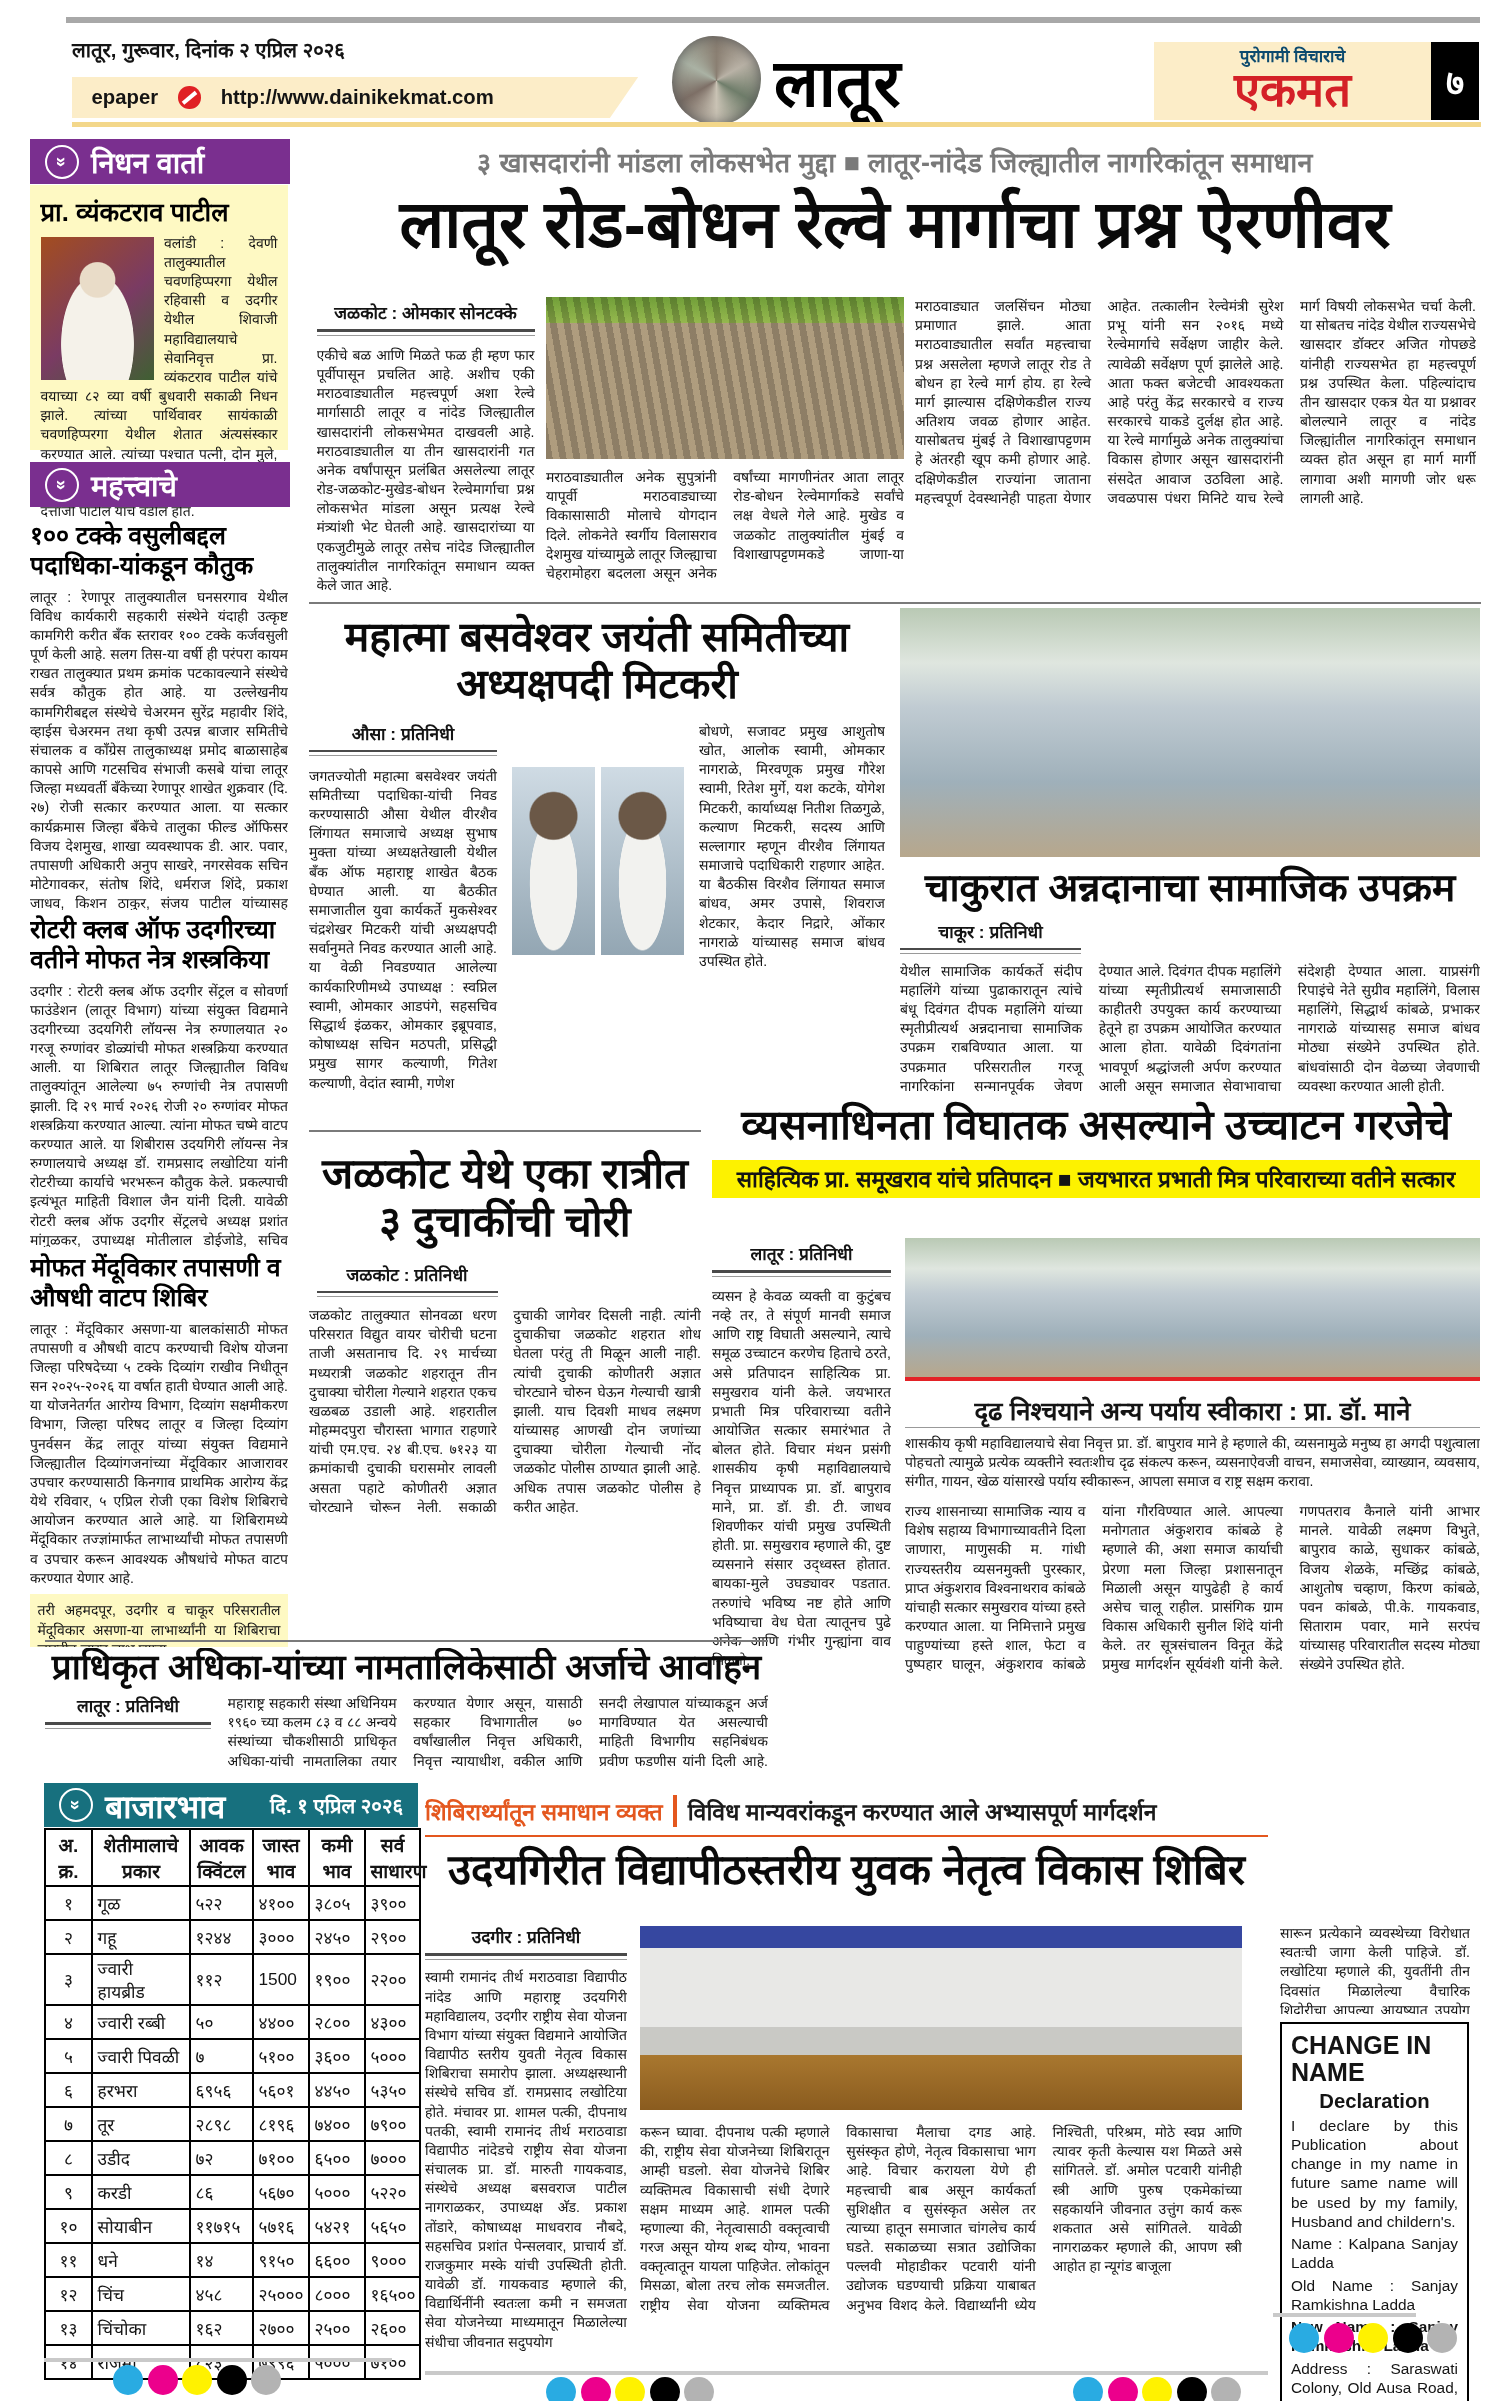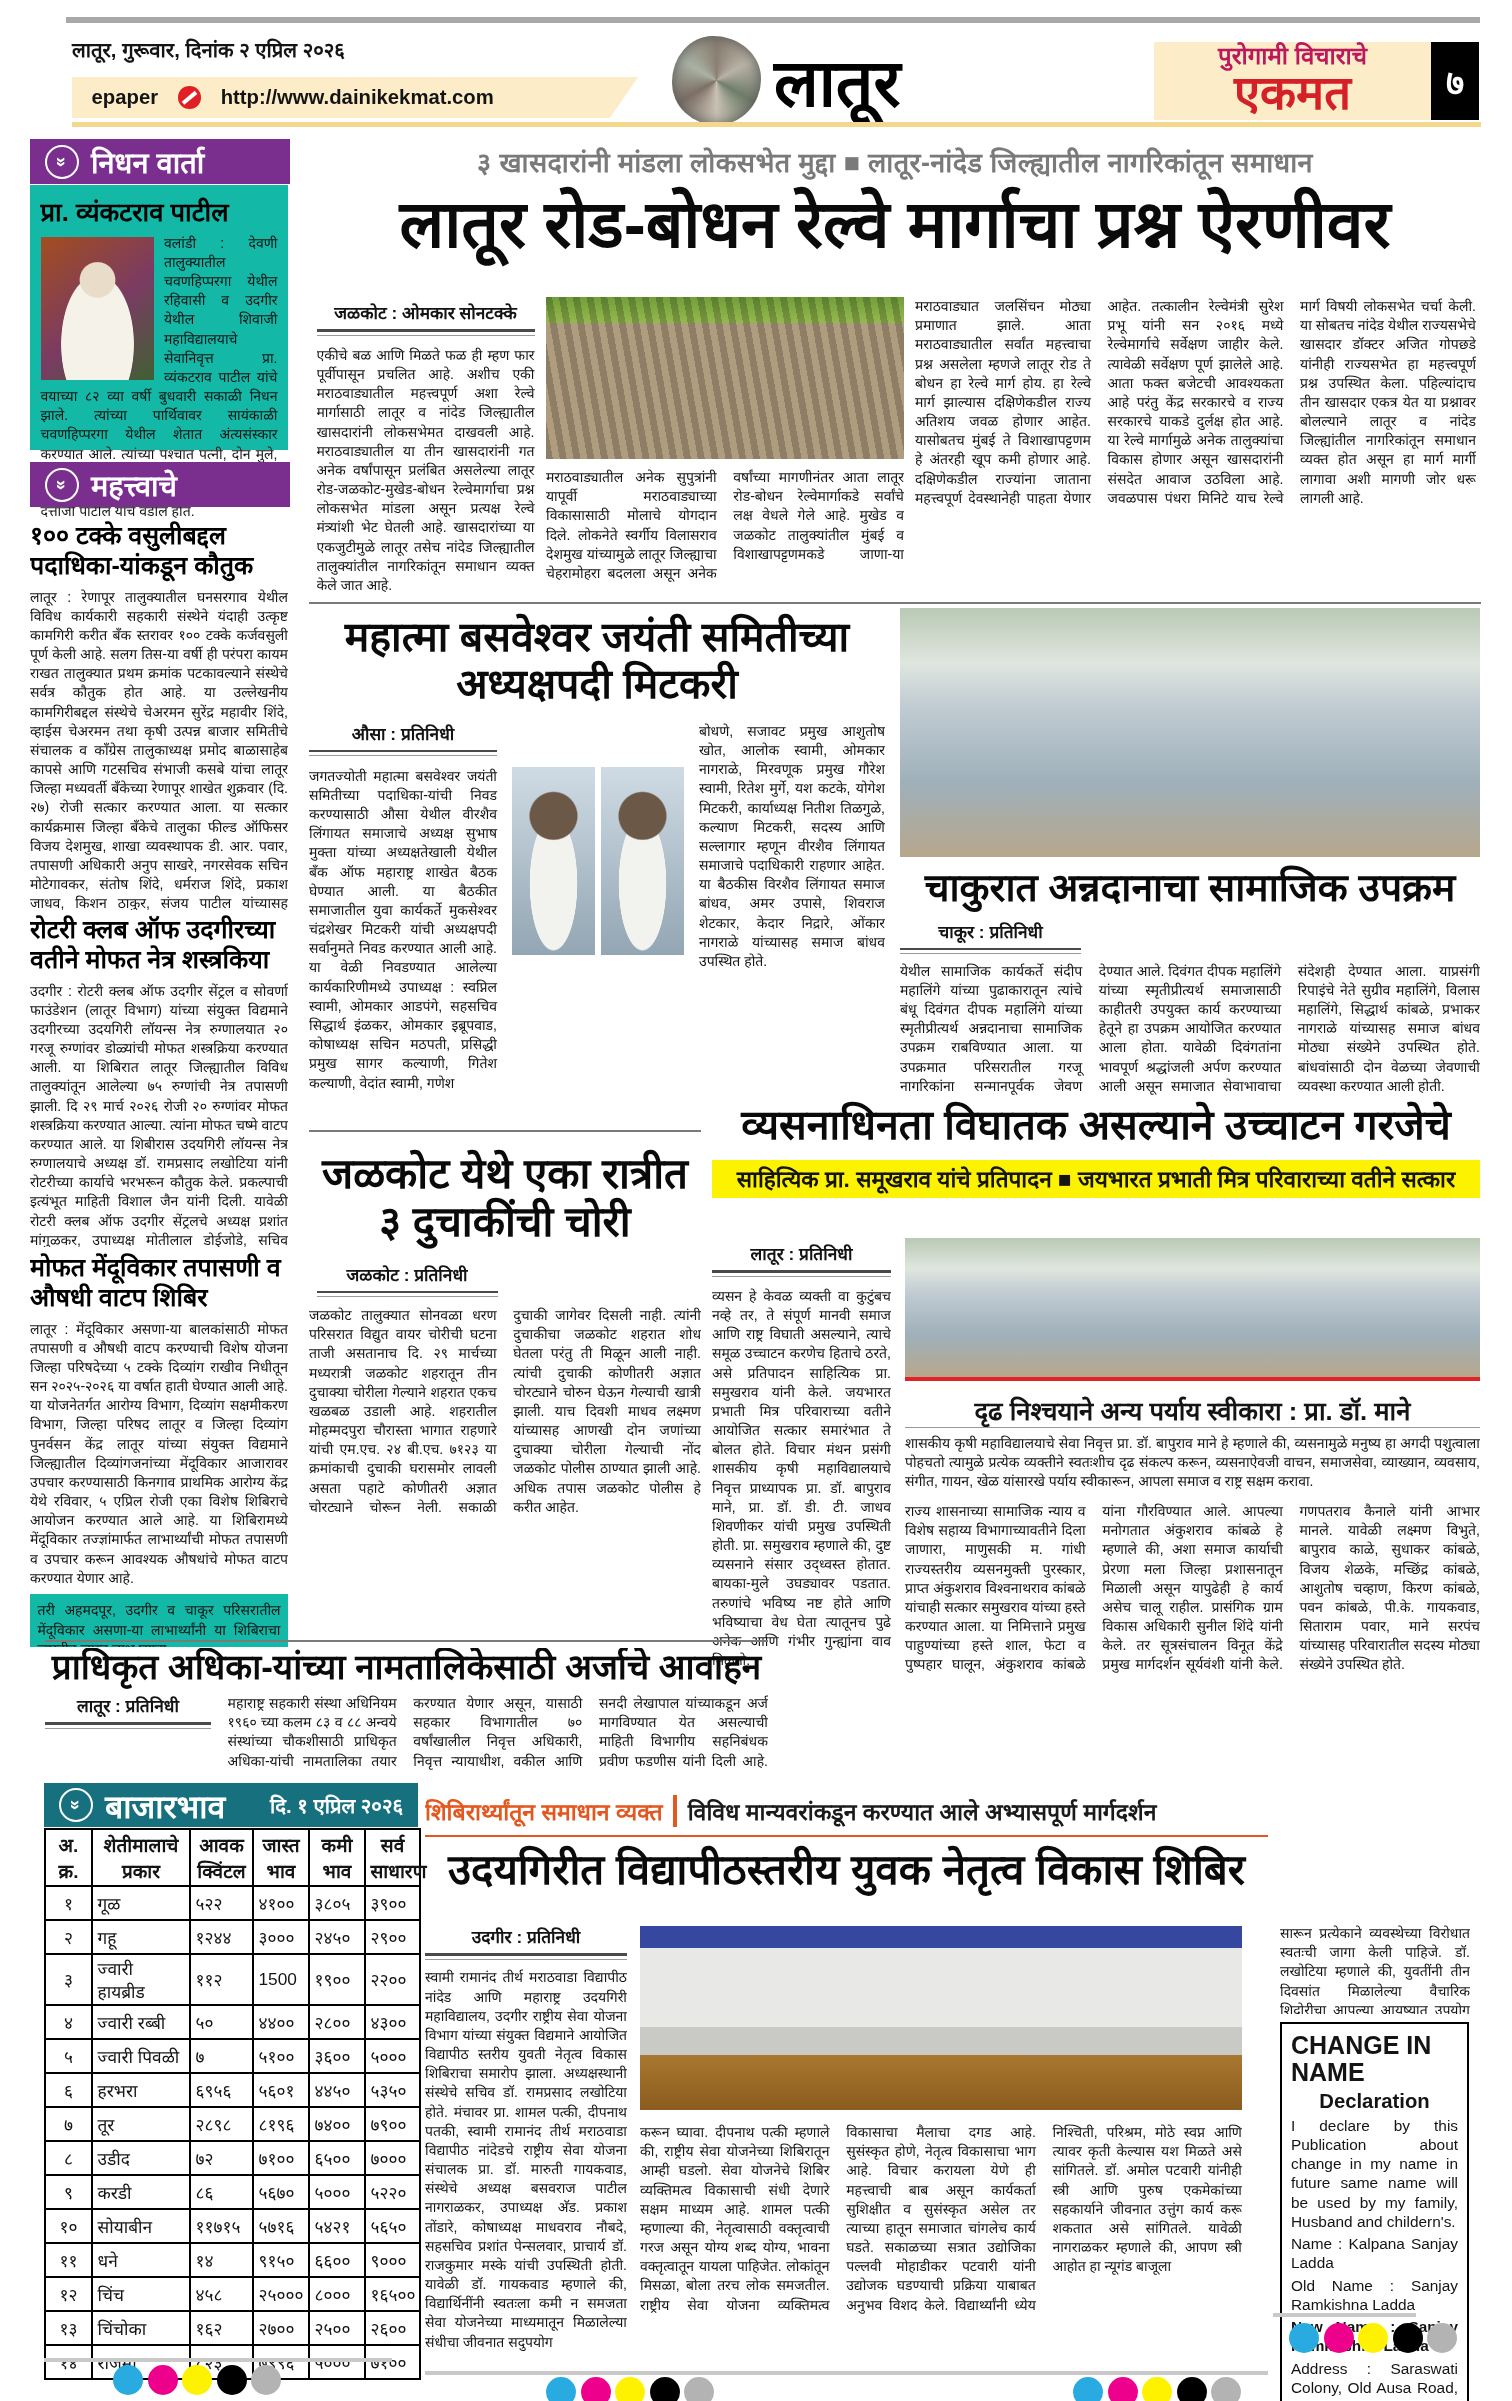--- a/index.html
+++ b/index.html
@@ -14,21 +14,21 @@
   .dateline{font-size:20.3px;font-weight:700;}
   .epaper{background:#fcedc8;height:41px;display:flex;align-items:center;gap:9px;padding:0 19.6px;
           clip-path:polygon(0 0,100% 0,95% 100%,0 100%);font-size:20.3px;font-weight:700;}
   .ekmat-mark{width:22.6px;height:22.6px;border-radius:50%;background:#e02024;position:relative;flex:0 0 auto;}
   .ekmat-mark:before{content:"";position:absolute;left:3px;top:9.8px;width:16.6px;height:3.8px;background:#fff;transform:rotate(-40deg);}
   .map-blob{width:89px;height:89px;border-radius:46% 54% 50% 50%/52% 48% 52% 48%;
             background:conic-gradient(#8a7f72,#b9b2a6,#6f7d6a,#c9c2b4,#7d6f66,#aab2a4,#8a7f72);
             box-shadow:inset 0 0 13.6px #555;}
   .city-title{font-size:66px;font-weight:800;color:#000;}
   .brandbox{background:#fcedc8;width:277px;height:78px;display:flex;flex-direction:column;align-items:center;justify-content:center;}
-  .brand-tagline{color:#be185d;font-size:24px;font-weight:800;line-height:1;}
+  .brand-tagline{color:#0c4a6e;font-size:17px;font-weight:800;line-height:1;}
   .brand-name{color:#d42027;font-size:47px;font-weight:900;line-height:1.05;}
   .pagenobox{background:#000;color:#fff;width:48px;height:78px;display:flex;align-items:center;justify-content:center;font-size:35px;font-weight:700;}
   
   .sec-head{display:flex;align-items:center;gap:12px;padding:0 15px;height:45px;color:#fff;font-size:29px;font-weight:800;}
   .sec-purple{background:#7a2f8f;}
   .sec-teal{background:#17707e;}
   .chev-icon{width:30px;height:30px;border:2.3px solid #fff;border-radius:50%;flex:0 0 auto;
              display:flex;align-items:center;justify-content:center;}
   .chev-icon b{transform:rotate(90deg);font-size:18px;font-weight:900;line-height:1;}
   
@@ -36,21 +36,21 @@
   .cols-2{column-count:2;column-gap:16.6px;}
   .cols-3{column-count:3;column-gap:16.6px;}
   .art-title{font-weight:800;color:#000;line-height:1.2;}
   .byline{font-weight:800;font-size:17.3px;text-align:center;}
   .rule-thick{height:2.3px;background:#4a4a4a;margin-top:5.3px;}
   .rule-thin{height:0.8px;background:#9a9a9a;margin-top:3px;}
   .strap{font-size:27px;font-weight:800;color:#7a7a7a;letter-spacing:0.4px;}
   .headline-xl{font-size:66px;font-weight:800;color:#0a0a0a;line-height:1.02;}
   .headline-lg{font-size:41px;font-weight:800;color:#0a0a0a;line-height:1.15;}
   .headline-md{font-size:35px;font-weight:800;color:#0a0a0a;line-height:1.1;}
-  .gray-card{background:#14b8a6;padding:12px 10.5px;}
+  .gray-card{background:#fef9c3;padding:12px 10.5px;}
   .divider{height:1.5px;background:#7a7a7a;}
   
   .photo{overflow:hidden;}
   .railway{background:linear-gradient(180deg,#76a93f 0%,#9cc457 16%,#b7a78c 16%),
            repeating-linear-gradient(80deg,rgba(90,75,55,.35) 0 6.8px,rgba(230,220,200,.45) 6.8px 13.6px);
            background-blend-mode:multiply;}
   .crowd{background:linear-gradient(180deg,#b9c9b4 0%,#dfe6df 22%,#c0cbd2 40%,#9fb0ba 70%,#b7a78c 100%);}
   .meeting{background:linear-gradient(180deg,#3647a0 0 12%,#e8e8e6 12% 55%,#c9c9c5 55% 70%,#a9772f 70%,#8a5c1f 100%);}
   .portrait{background:radial-gradient(circle at 50% 26%,#6b5847 0 16%,transparent 17%),
             radial-gradient(ellipse at 50% 62%,#f2f2ef 0 40%,transparent 41%),

